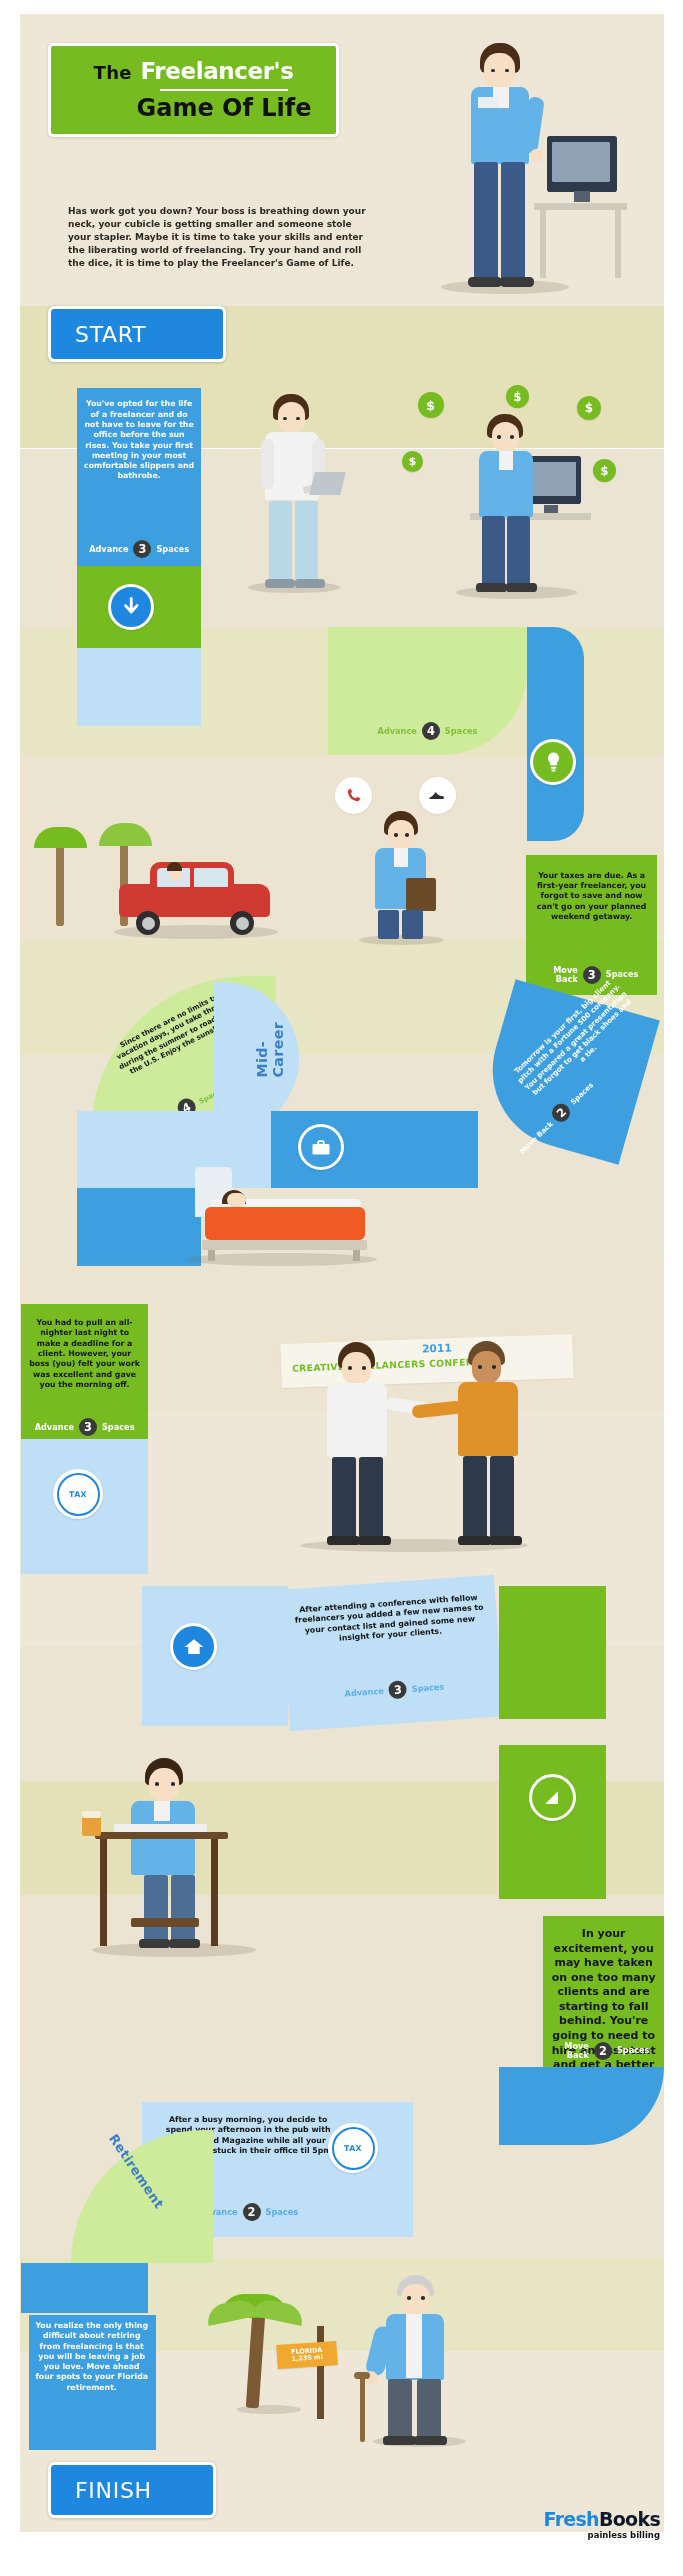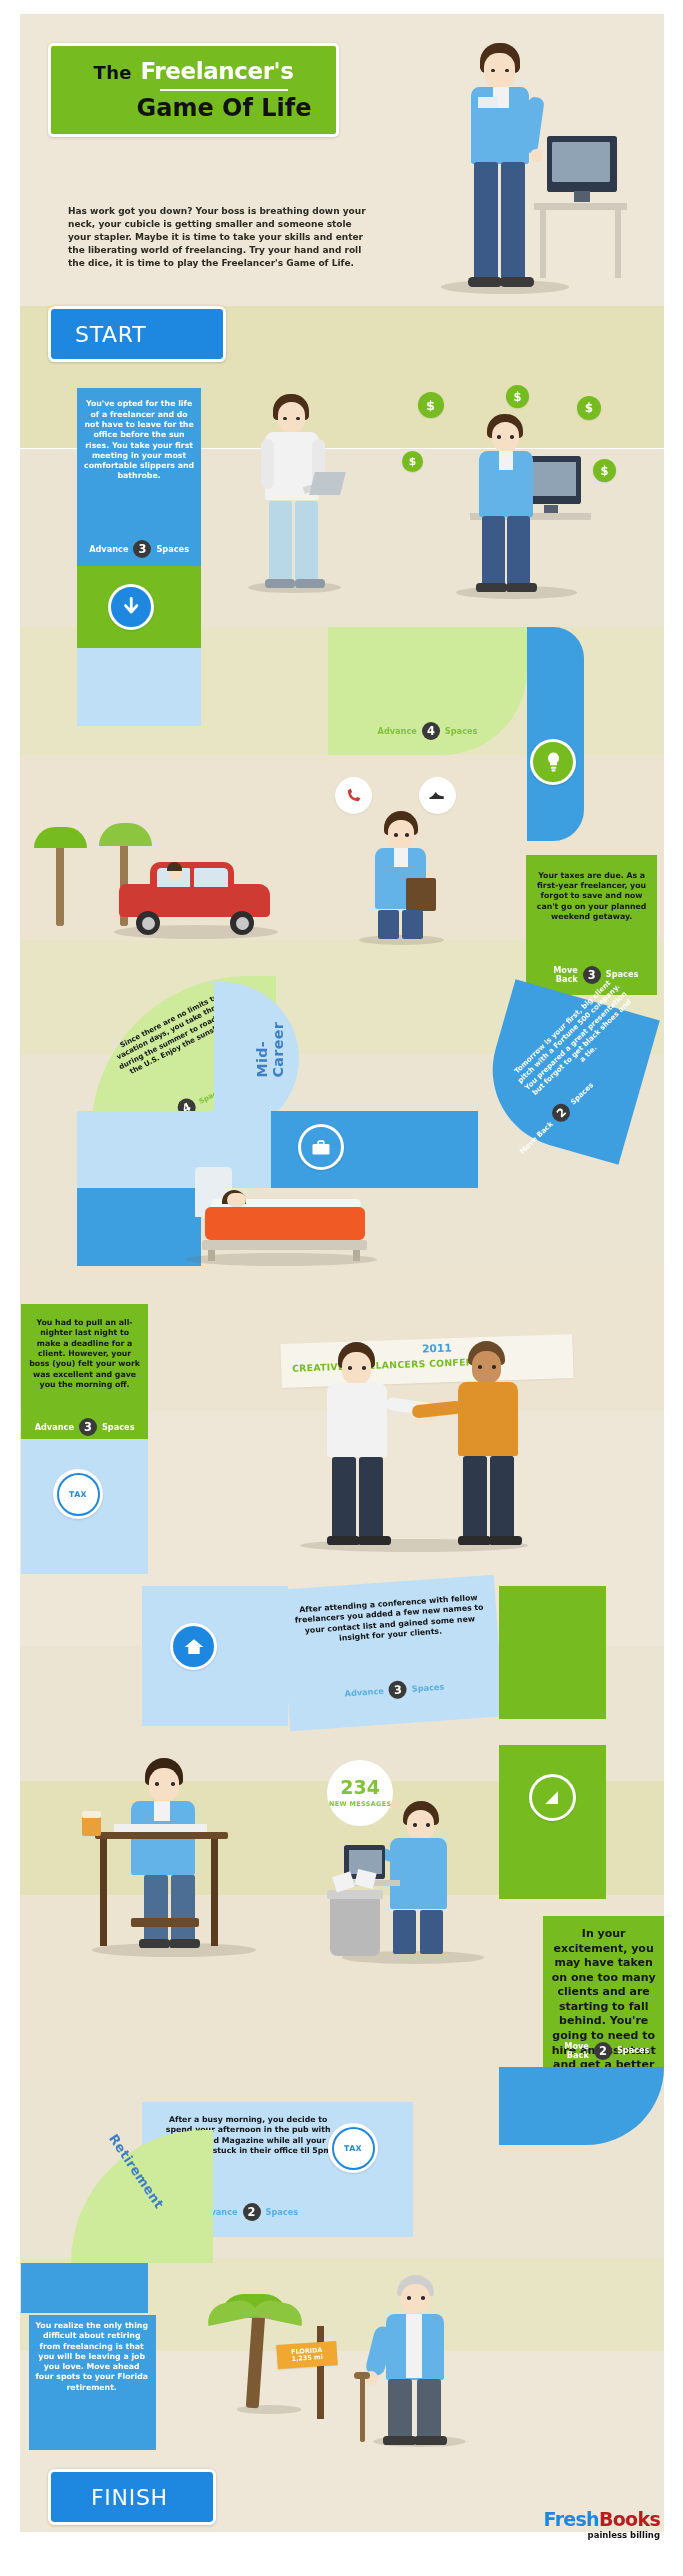--- a/index.html
+++ b/index.html
@@ -39,21 +39,21 @@
     font-size:9px; line-height:1.45; font-weight:bold; color:#2a2a22;
   }
 
   .pill{
     position:absolute; border:3.6px solid #fff; border-radius:6.4px;
     background:#1e88e0; color:#fff; display:flex; align-items:center;
     box-shadow:0 0.7px 2.8px rgba(0,0,0,.18);
     font-size:22px; letter-spacing:0.7px;
   }
   #start-pill{ left:48px; top:306px; width:178px; height:56px; padding-left:24px; }
-  #finish-pill{ left:48px; top:2462px; width:168px; height:56px; padding-left:40px;margin-top:7px; }
+  #finish-pill{ left:48px; top:2462px; width:168px; height:56px; padding-left:24px; }
 
   
   .seg { position:absolute; }
   .blue  { background:#3d9fe0; }
   .green { background:#76bc21; }
   .ltblue{ background:#bfdff6; }
   .ltgreen{ background:#cdeb9a; }
 
   
   .txt{ position:absolute; text-align:center; font-weight:bold; line-height:1.32; }
@@ -127,21 +127,21 @@
   .sign{
     position:absolute; background:#f0a830; color:#fff; font-weight:bold;
     display:flex; flex-direction:column; align-items:center; justify-content:center;
     font-size:6.4px; line-height:1.15; box-shadow:0 0.7px 1.4px rgba(0,0,0,.15);
   }
 
   
   .logo{ position:absolute; right:24px; top:2510px; text-align:right; }
   .logo-main{ font-size:19px; font-weight:bold; letter-spacing:-0.7px; line-height:1; }
   .logo-fresh{ color:#1e88e0; }
-  .logo-books{ color:#b91c1c; }
+  .logo-books{ color:#0f172a; }
   .logo-sub{ font-size:8.5px; font-weight:bold; color:#111; margin-top:1.4px; }
 
   .tax-badge-text{ font-size:7.8px; font-weight:bold; color:#1e88e0; letter-spacing:0.4px; }
 </style>
 </head>
 <body>
 
 <div class="page">
 
   <div class="band bg-cream" style="top:14.2px;  height:292px;"></div>
@@ -445,42 +445,20 @@
     <div class="sh" style="left:140px; top:108px; width:7.1px; height:107px; background:#5b3c20;"></div>
     <div class="sh" style="left:11.4px; top:84px; width:18.5px; height:21.4px; background:#e8a13a; border-radius:2.1px;"></div>
     <div class="sh" style="left:11.4px; top:80px; width:18.5px; height:7.1px; background:#f5f0dd; border-radius:2.1px;"></div>
     <div class="sh" style="left:73px; top:144px; width:24px; height:66px; background:#4d6e94; border-radius:2.1px;"></div>
     <div class="sh" style="left:100px; top:144px; width:24px; height:66px; background:#4d6e94; border-radius:2.1px;"></div>
     <div class="sh" style="left:68px; top:208px; width:31px; height:8.5px; background:#3a3a3a; border-radius:3.6px;"></div>
     <div class="sh" style="left:98px; top:208px; width:31px; height:8.5px; background:#3a3a3a; border-radius:3.6px;"></div>
     <div class="sh" style="left:60px; top:187px; width:68px; height:8.5px; background:#6b4a2a; border-radius:2.1px;"></div>
   </div>
 
-  <div class="abs" style="left:313px; top:1760px; width:207px; height:214px;">
-    <div class="msg-circle" style="left:14.2px; top:0px; width:66px; height:66px;">
-      <span class="msg-num">234</span>
-      <span class="msg-lbl">NEW MESSAGES</span>
-    </div>
-    <div class="ellipse-shadow" style="left:28.5px; top:191px; width:142px; height:13px;"></div>
-    <div class="sh hair" style="left:90px; top:41px; width:36px; height:24px; border-radius:18px 18px 4.3px 4.3px;"></div>
-    <div class="sh skin" style="left:94px; top:50px; width:27px; height:31px; border-radius:13px;"></div>
-    <div class="sh" style="left:100px;top:63px;width:3.6px;height:3.6px;border-radius:50%;background:#2b2b2b;"></div>
-    <div class="sh" style="left:113px;top:63px;width:3.6px;height:3.6px;border-radius:50%;background:#2b2b2b;"></div>
-    <div class="sh shirt-blue" style="left:77px; top:78px; width:57px; height:71px; border-radius:8.5px 8.5px 2.8px 2.8px;"></div>
-    <div class="sh" style="left:57px; top:88px; width:26px; height:11.4px; background:#63b3e8; border-radius:5.7px; transform:rotate(20deg);"></div>
-    <div class="sh dark" style="left:31px; top:85px; width:41px; height:34px; border-radius:2.8px;"></div>
-    <div class="sh" style="left:36px; top:90px; width:33px; height:24px; background:#8fa3b5;"></div>
-    <div class="sh" style="left:21.4px; top:120px; width:66px; height:5.7px; background:#cfcabc;"></div>
-    <div class="sh jeans" style="left:80px; top:150px; width:23px; height:44px; border-radius:2.1px;"></div>
-    <div class="sh jeans" style="left:107px; top:150px; width:23px; height:44px; border-radius:2.1px;"></div>
-    <div class="sh" style="left:17px; top:135px; width:50px; height:61px; background:#b9b9b9; border-radius:0 0 7.1px 7.1px;"></div>
-    <div class="sh" style="left:14.2px; top:130px; width:56px; height:8.5px; background:#d0d0d0; border-radius:2.8px;"></div>
-    <div class="sh" style="left:21.4px; top:114px; width:18.5px; height:15.7px; background:#f2f2f2; transform:rotate(-18deg);"></div>
-    <div class="sh" style="left:43px; top:111px; width:18.5px; height:15.7px; background:#f2f2f2; transform:rotate(14deg);"></div>
-  </div>
 
   <div class="seg green" style="left:499px; top:1745px; width:107px; height:154px;"></div>
   <div class="badge" style="left:529px; top:1774px; width:47px; height:47px; background:#76bc21;">
     <svg width="18.5" height="17" viewBox="0 0 26 24" aria-hidden="true">
       <path d="M3 21 L21 3 L21 21 Z" fill="#fff"></path>
     </svg>
   </div>
 
   <div class="seg green" style="left:543px; top:1916px; width:121px; height:151px;">
     <div class="txt k" style="left:5.7px; top:11.4px; width:110px; font-size:11px;">In your excitement, you may have taken on one too many clients and are starting to fall behind. You're going to need to hire an assistant and get a better handle on your work flow.</div>

